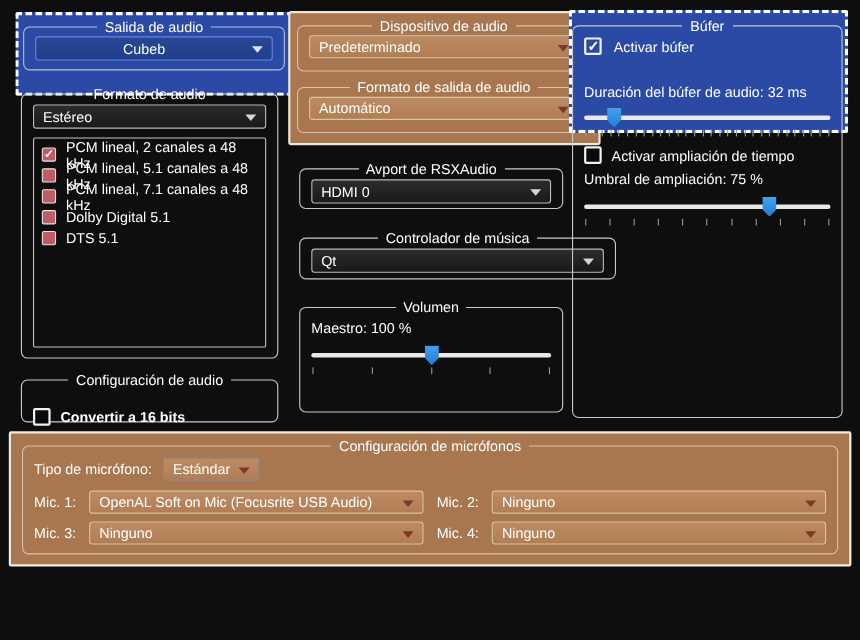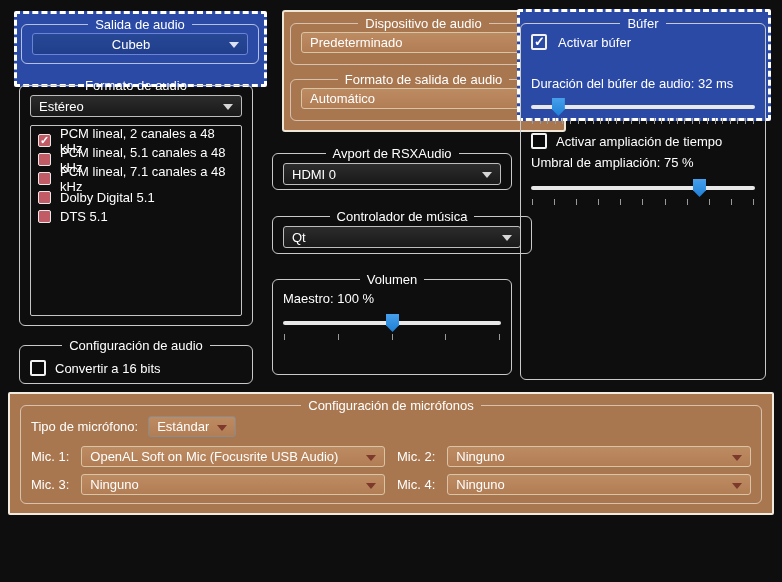--- a/index.html
+++ b/index.html
@@ -49,27 +49,27 @@
   .slider .ticks i{width:1px;height:6px;background:#9a9a9a;}
 
   
   .fs-output{left:4px;right:5px;top:3px;height:47px;}
   .fs-output .combo{margin-top:1px;justify-content:center;}
   .fs-format{left:19px;top:78px;width:234px;height:248px;}
   .listbox{margin-top:8px;height:191px;border:1px solid #c4c4c4;border-radius:2px;
            padding:5px 7px;box-sizing:border-box;overflow:hidden;}
   .fmt-item{display:flex;align-items:center;gap:9px;height:19px;}
   .fs-config{left:19px;top:338px;width:234px;height:46px;}
-  .fs-config .cbrow{margin-top:7px;}
+  .fs-config .cbrow{margin-top:18px;font-weight:bold;}
 
   
   .fs-device{left:6px;right:7px;top:4px;height:49px;}
   .fs-outfmt{left:6px;right:7px;top:60px;height:49px;}
   .fs-avport{left:272px;top:146px;width:240px;height:44px;}
-  .fs-music{left:272px;top:209px;width:260px;height:45px;}
+  .fs-music{left:272px;top:209px;width:288px;height:45px;}
   .fs-volume{left:272px;top:272px;width:240px;height:103px;}
   .vol-label{margin-top:4px;}
   .fs-volume .slider{margin-top:7px;}
 
   
   .col3{position:absolute;left:517px;top:9px;width:254px;height:374px;}
   .buffer-hl{position:absolute;left:0;right:0;top:0;height:112px;background:#2b4aa6;
              border:3px dashed #fff;border-radius:2px;box-sizing:border-box;}
   .fs-buffer{left:3px;right:5px;top:7px;bottom:3px;position:absolute;}
   .fs-buffer .cbrow.first{margin-top:3px;gap:11px;}
@@ -137,21 +137,21 @@
   </fieldset>
 
   <fieldset class="gb fs-config">
     <legend>Configuración de audio</legend>
     <div class="cbrow">
       <span class="cb cb-plain"></span>
       <span class="lbl">Convertir a 16 bits</span>
     </div>
   </fieldset>
 
-  <div class="hl-orange" style="left:282px;top:10px;width:284px;height:122px;">
+  <div class="hl-orange" style="left:262px;top:10px;width:284px;height:122px;">
     <fieldset class="gb gb-orange fs-device">
       <legend>Dispositivo de audio</legend>
       <div class="combo combo-orange" style="margin-top:1px;">
         <span class="ctext">Predeterminado</span>
         <span class="arrow"></span>
       </div>
     </fieldset>
     <fieldset class="gb gb-orange fs-outfmt">
       <legend>Formato de salida de audio</legend>
       <div class="combo combo-orange" style="margin-top:1px;">

